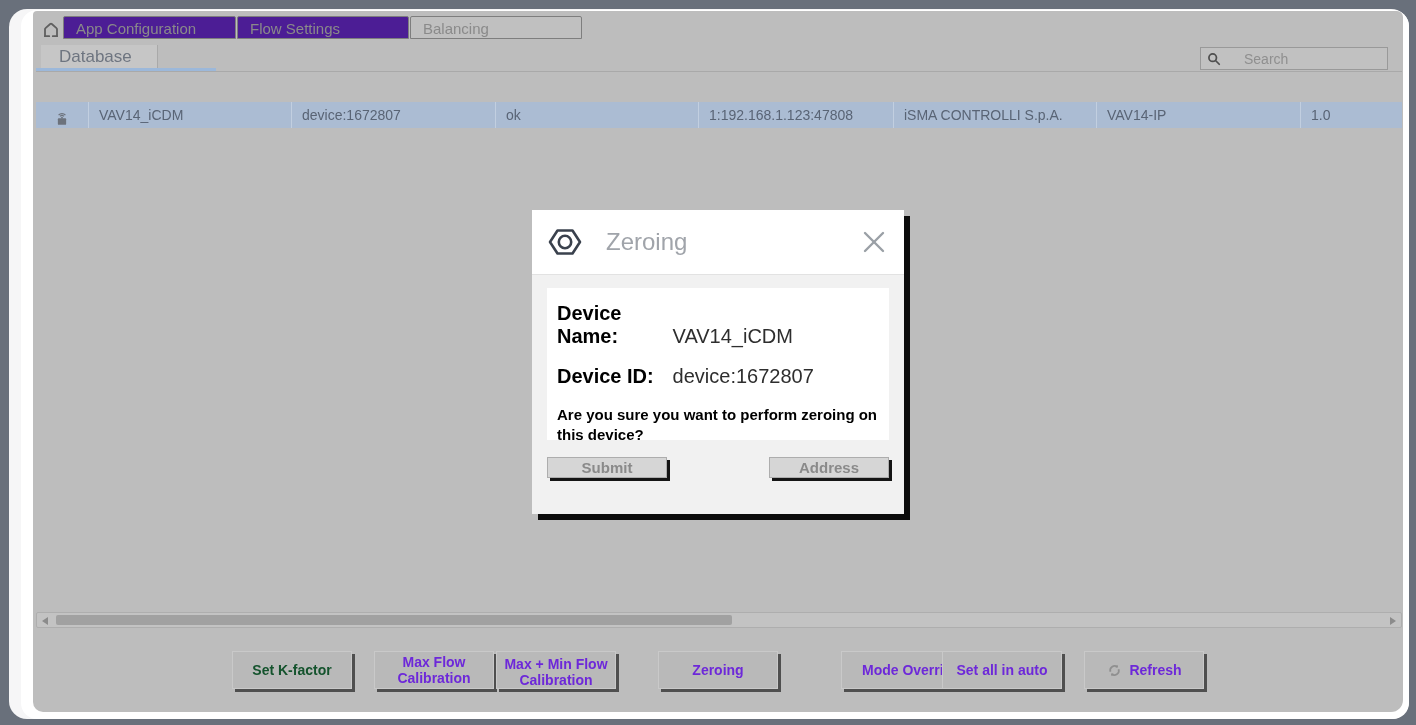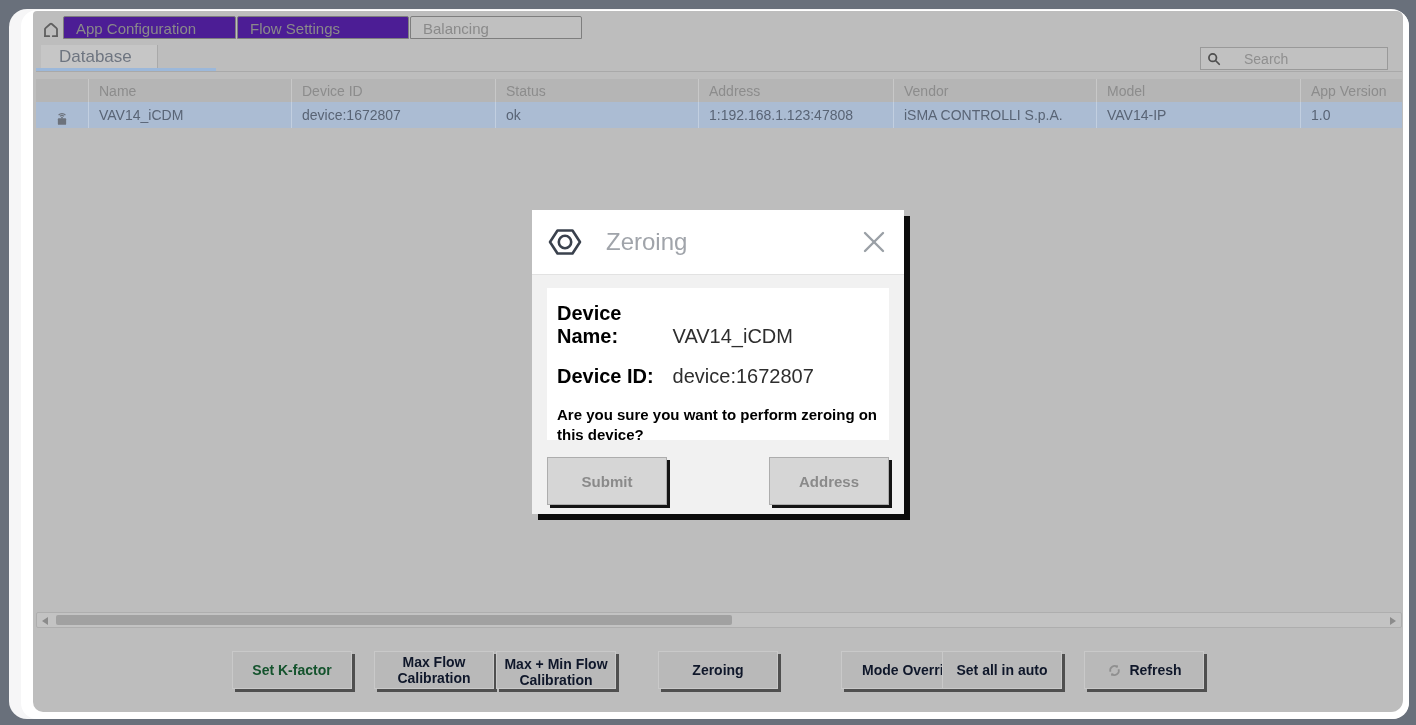--- a/index.html
+++ b/index.html
@@ -65,21 +65,21 @@
   }
   .hthumb{position:absolute;left:19px;top:2px;width:676px;height:10px;background:#a1a1a1;border-radius:2px;}
   .harrow{position:absolute;top:4px;width:0;height:0;border-style:solid;}
   .harrow.left{left:5px;border-width:4px 6px 4px 0;border-color:transparent #8b8b8b transparent transparent;}
   .harrow.right{right:5px;border-width:4px 0 4px 6px;border-color:transparent transparent transparent #8b8b8b;}
   
   .tbtn{
     position:absolute;top:640px;width:120px;height:38px;box-sizing:border-box;
     background:#b9b9b9;border:1px solid #c9c9c9;
     box-shadow:3px 3px 0 #4f4f4f;
-    color:#0f172a;font-weight:bold;font-size:14px;line-height:16px;
+    color:#6d28d9;font-weight:bold;font-size:14px;line-height:16px;
     display:flex;align-items:center;justify-content:center;text-align:center;gap:6px;
     cursor:default;
   }
   .b0{left:199px;color:#14532d;} .b1{left:341px;} .b2{left:463px;align-items:flex-end;} .b3{left:625px;}
   .b4{left:808px;justify-content:flex-end;} .b5{left:909px;} .b6{left:1051px;}
   
   .modal{
     position:absolute;left:499px;top:199px;width:372px;height:304px;
     background:#f1f1f1;box-shadow:6px 6px 0 #0c0c0c;
   }
@@ -91,21 +91,21 @@
   .modal-title{margin-left:22px;font-size:24px;color:#a0a4aa;}
   .modal-close{position:absolute;right:16px;top:18px;width:28px;height:28px;cursor:pointer;}
   .modal-card{
     position:absolute;left:15px;top:78px;width:342px;height:152px;background:#fff;
     box-sizing:border-box;padding:14px 10px 0 10px;
   }
   .mrow{margin-bottom:17px;font-size:20px;color:#2e2e2e;}
   .mrow .mlabel{display:inline-block;width:110px;font-weight:bold;color:#000;}
   .mquestion{font-weight:bold;color:#000;font-size:15px;line-height:20px;margin-top:2px;}
   .mbtn{
-    position:absolute;top:247px;width:120px;height:48px;box-sizing:border-box;
+    position:absolute;top:247px;width:120px;height:21px;box-sizing:border-box;
     background:#d6d6d6;border:1px solid #adadad;box-shadow:3px 3px 0 #151515;
     color:#8a8a8a;font-weight:bold;font-size:15px;
     display:flex;align-items:center;justify-content:center;cursor:pointer;
   }
   .mbtn.submit{left:15px;}
   .mbtn.cancel{left:237px;}
 </style>
 </head>
 <body>
 
@@ -127,30 +127,20 @@
   <div class="subtab-rule"></div>
 
   <div class="search">
     <svg width="14" height="14" viewBox="0 0 16 16">
       <circle cx="6.5" cy="6.5" r="4.3" fill="none" stroke="#4f4f4f" stroke-width="2"></circle>
       <line x1="10" y1="10" x2="14" y2="14" stroke="#4f4f4f" stroke-width="2" stroke-linecap="round"></line>
     </svg>
     <input type="text" placeholder="Search" style="">
   </div>
 
-  <div class="thead">
-    <div class="cell c0"></div>
-    <div class="cell c1">Name</div>
-    <div class="cell c2">Device ID</div>
-    <div class="cell c3">Status</div>
-    <div class="cell c4">Address</div>
-    <div class="cell c5">Vendor</div>
-    <div class="cell c6">Model</div>
-    <div class="cell c7">App Version</div>
-  </div>
 
   <div class="trow">
     <div class="cell c0">
       <svg width="18" height="18" viewBox="0 0 20 20">
         <path d="M6.2 6.8 a5 5 0 0 1 7.6 0" fill="none" stroke="#6c727c" stroke-width="1.4"></path>
         <path d="M7.9 8.2 a3 3 0 0 1 4.2 0" fill="none" stroke="#6c727c" stroke-width="1.4"></path>
         <circle cx="10" cy="9.6" r="1" fill="#6c727c"></circle>
         <rect x="5.4" y="10.4" width="9.2" height="7.2" rx="1" fill="#6c727c"></rect>
       </svg>
     </div>

